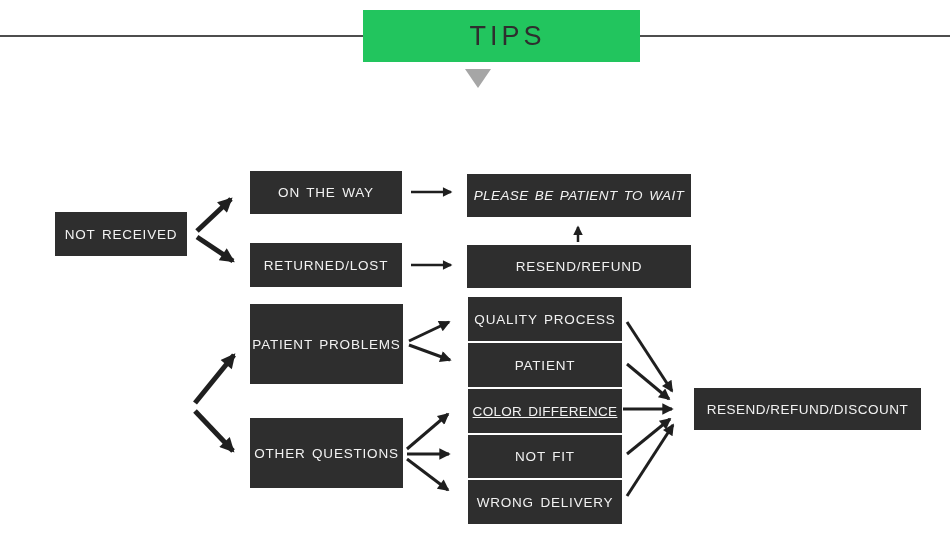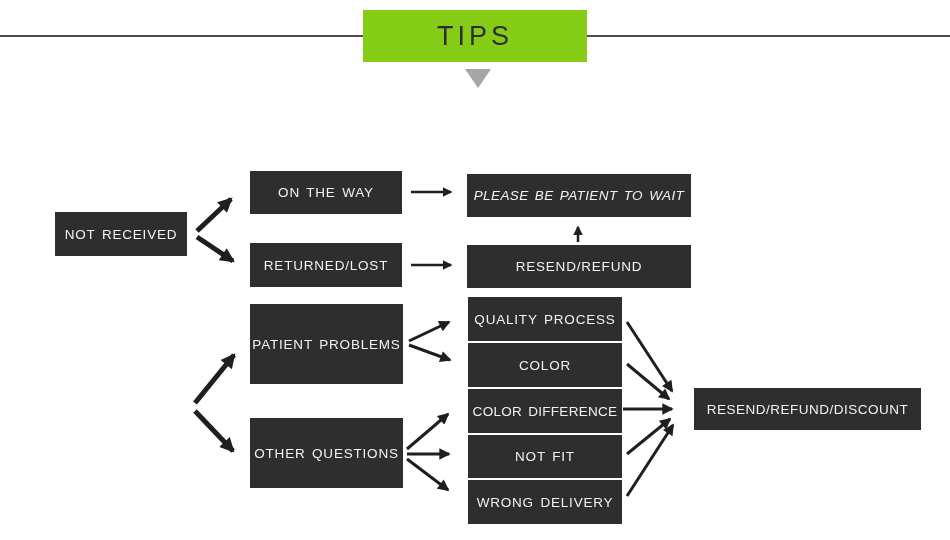--- a/index.html
+++ b/index.html
@@ -6,24 +6,24 @@
   .canvas {
     position:relative; width:950px; height:540px;
     background:#ffffff; overflow:hidden;
     font-family:"Liberation Sans", sans-serif;
   }
   .divider {
     position:absolute; left:0; top:35px; width:950px; height:2px;
     background:#4e4e4e; z-index:1;
   }
   .tips-header {
-    position:absolute; left:363px; top:10px; width:224px; height:52px;
-    background:#84cc16; color:#2e2e2e; z-index:2;
+    position:absolute; left:363px; top:10px; width:265px; height:52px;
+    background:#22c55e; color:#2e2e2e; z-index:2;
     display:flex; align-items:center; justify-content:center;
-    font-size:27px; letter-spacing:4px;
+    font-size:27px; letter-spacing:4px;padding-left:12px;
   }
   .triangle-down {
     position:absolute; left:465px; top:69px; width:0; height:0;
     border-left:13px solid transparent; border-right:13px solid transparent;
     border-top:19px solid #a6a6a6; z-index:2;
   }
   .section-title {
     position:absolute; left:10px; top:130px;
     font-size:13.5px; letter-spacing:1.4px; color:#3e3e3e; z-index:2;
   }
@@ -93,23 +93,23 @@
 
   <div class="node" style="left:467px; top:245px; width:224px; height:43px;">RESEND/REFUND</div>
 
 
   <div class="node" style="left:250px; top:304px; width:153px; height:80px;">PATIENT PROBLEMS</div>
 
   <div class="node" style="left:250px; top:418px; width:153px; height:70px;">OTHER QUESTIONS</div>
 
   <div class="node" style="left:468px; top:297px; width:154px; height:44px;">QUALITY PROCESS</div>
 
-  <div class="node" style="left:468px; top:343px; width:154px; height:44px;">COLOR</div>
+  <div class="node" style="left:468px; top:343px; width:154px; height:44px;">PATIENT</div>
 
-  <div class="node" style="left:468px; top:389px; width:154px; height:44px; letter-spacing:0.3px;">COLOR DIFFERENCE</div>
+  <div class="node" style="left:468px; top:389px; width:154px; height:44px; letter-spacing:0.3px;text-decoration:underline;">COLOR DIFFERENCE</div>
 
   <div class="node" style="left:468px; top:435px; width:154px; height:43px;">NOT FIT</div>
 
   <div class="node" style="left:468px; top:480px; width:154px; height:44px;">WRONG DELIVERY</div>
 
   <div class="node" style="left:694px; top:388px; width:227px; height:42px; letter-spacing:0.5px;">RESEND/REFUND/DISCOUNT</div>
 
 </div>
 
 </body></html>

